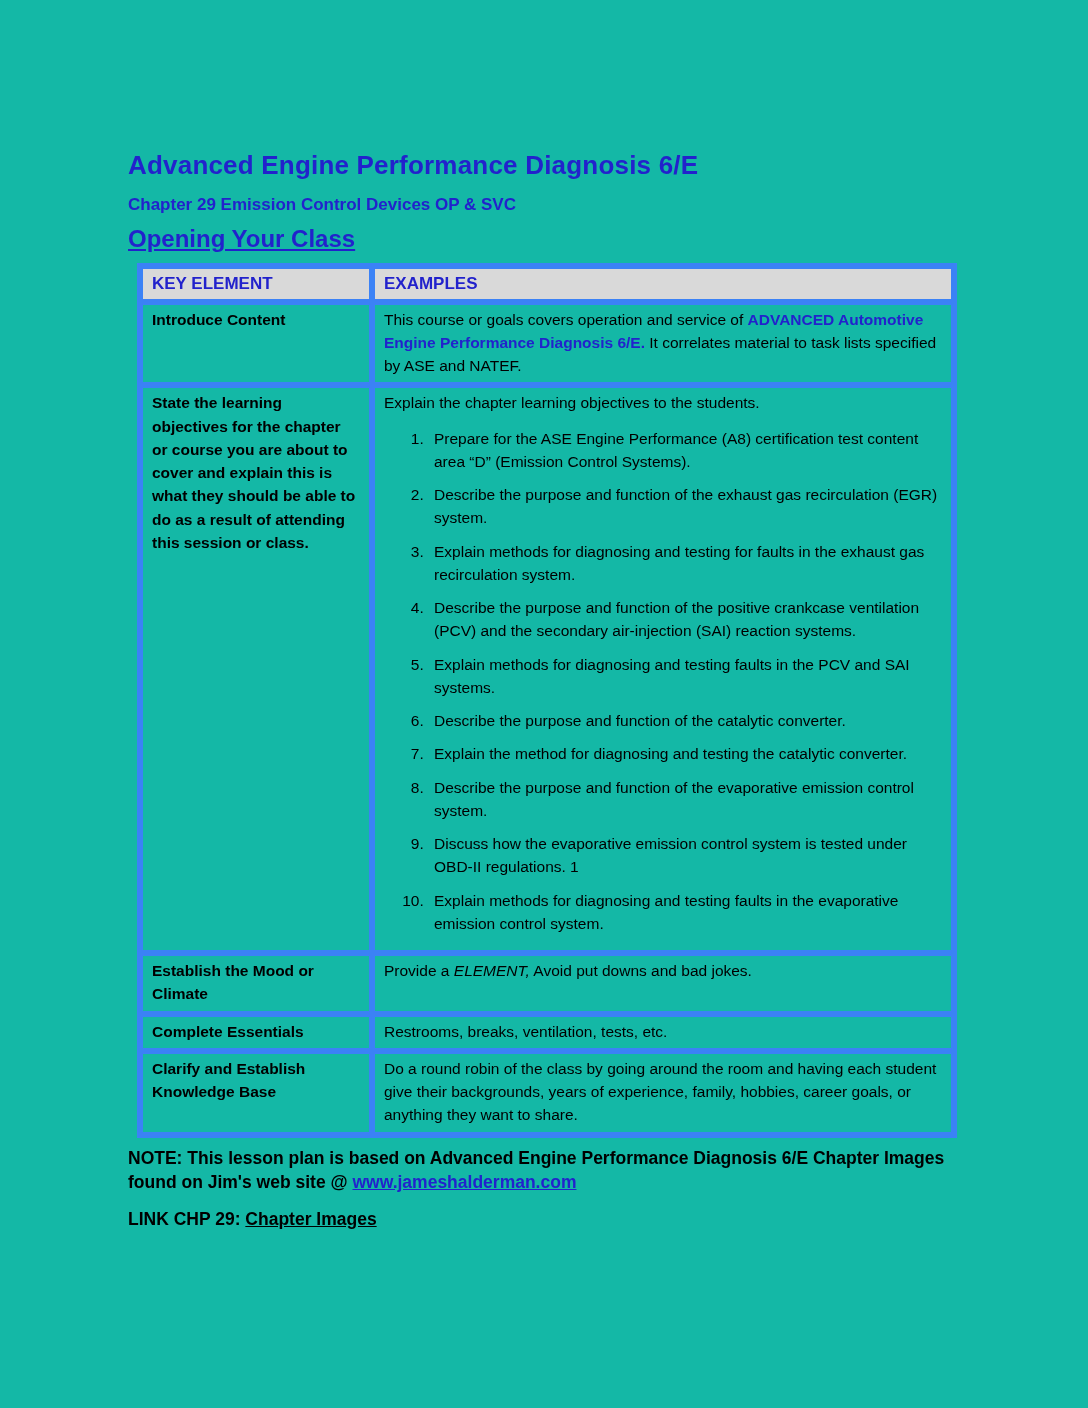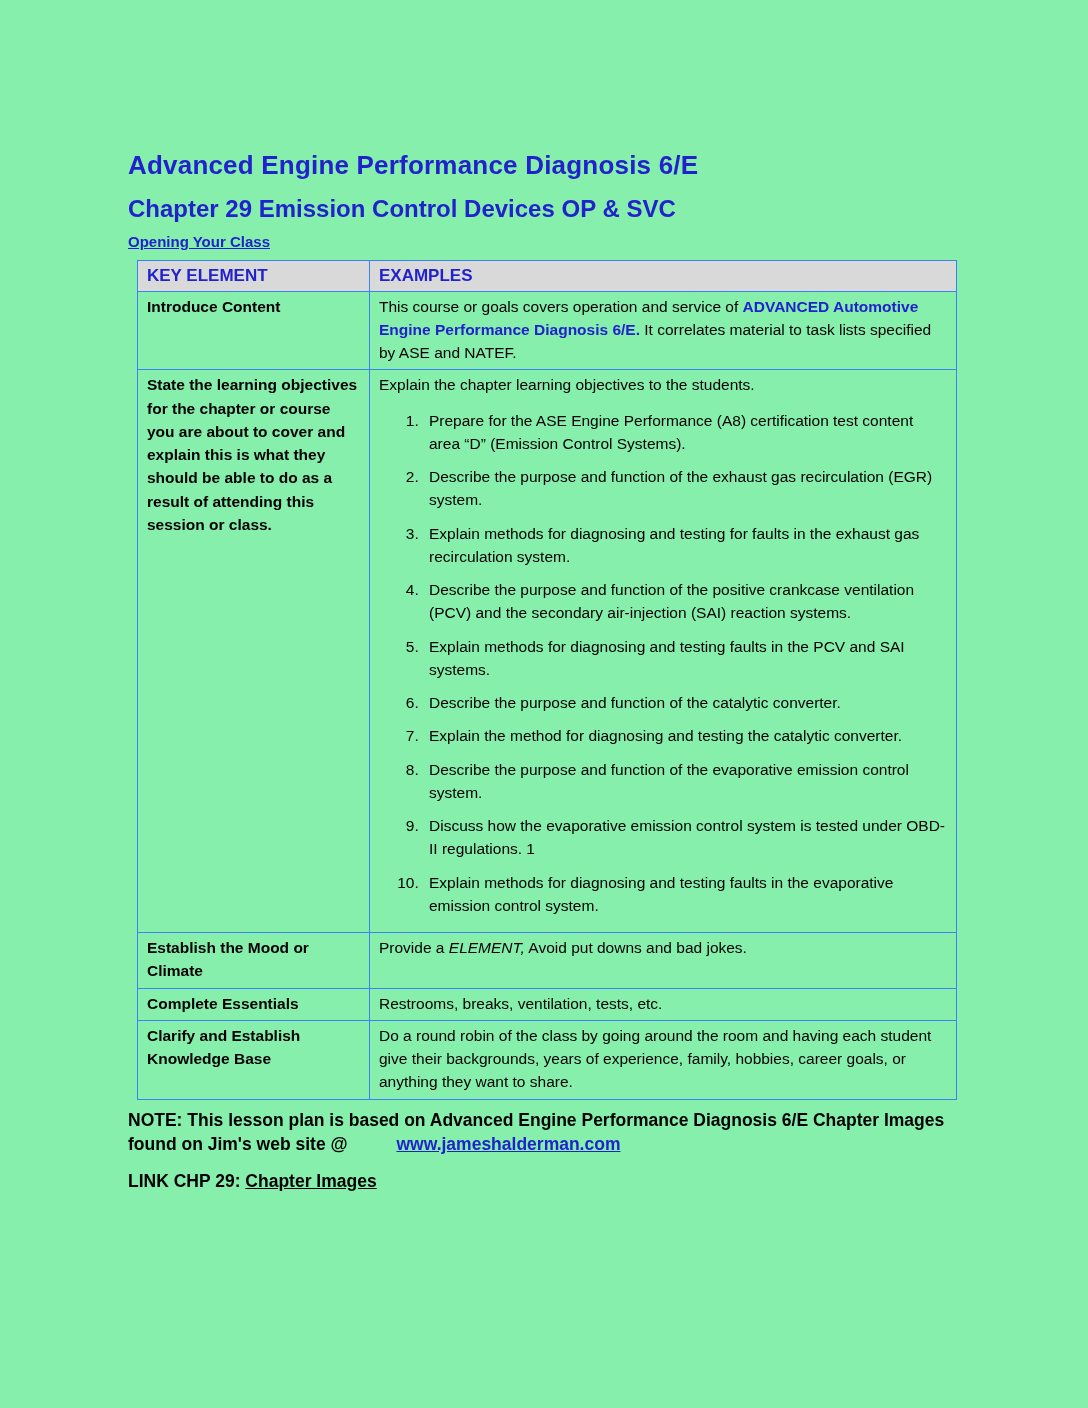--- a/index.html
+++ b/index.html
@@ -7,50 +7,50 @@
     padding: 0;
     background: #ffffff;
     font-family: "Liberation Sans", sans-serif;
     color: #000000;
   }
   .page {
     width: 1088px;
     min-height: 1408px;
     box-sizing: border-box;
     padding: 150px 128px 60px 128px;
-    background: #86efac;
+    background: #14b8a6;
   }
   .title {
     color: #2222CC;
     font-size: 26px;
     font-weight: bold;
     margin: 0 0 14px 0;
     letter-spacing: 0.2px;
   }
   .chapter {
     color: #2222CC;
-    font-size: 24px;
+    font-size: 17px;
     font-weight: bold;
     margin: 0 0 10px 0;
   }
   .section {
     color: #2222CC;
-    font-size: 15px;
+    font-size: 24px;
     font-weight: bold;
     margin: 0 0 10px 0;
     text-decoration: underline;
   }
   table.lesson {
     border-collapse: collapse;
     width: 820px;
     margin-left: 9px;
     table-layout: fixed;
   }
   table.lesson th, table.lesson td {
-    border: 1px solid #3b82f6;
+    border: 6px solid #3b82f6;
     vertical-align: top;
     padding: 3px 9px 5px 9px;
     font-size: 15.5px;
     line-height: 1.5;
     margin-top: 48px;
   }
   table.lesson th {
     background: #D9D9D9;
     color: #2222CC;
     font-size: 17px;
@@ -88,21 +88,20 @@
     font-size: 17.5px;
     font-weight: bold;
     line-height: 1.4;
     margin: 12px 0 0 0;
   }
   a.weblink {
     color: #2222CC;
     text-decoration: underline;
     font-weight: bold;
     cursor: pointer;
-    margin-left: 44px;
   }
   .chapter-images-link {
     color: #000000;
     text-decoration: underline;
     cursor: pointer;
   }
 </style>
 </head>
 <body>
 

